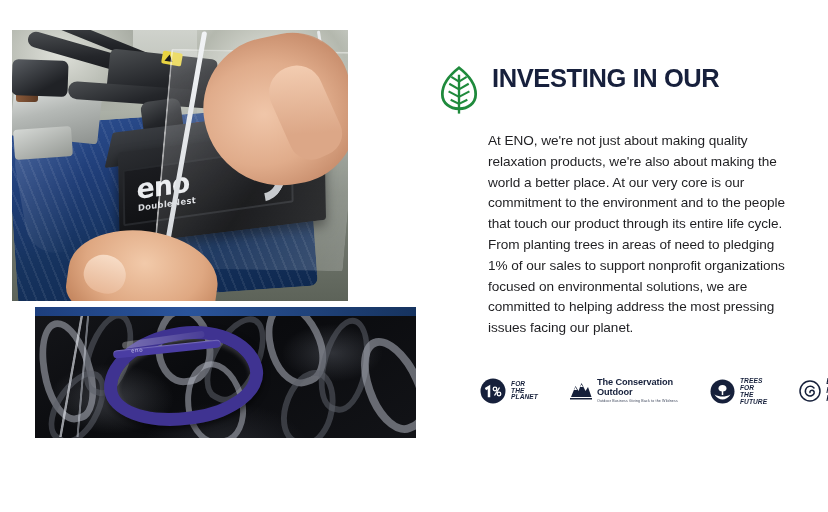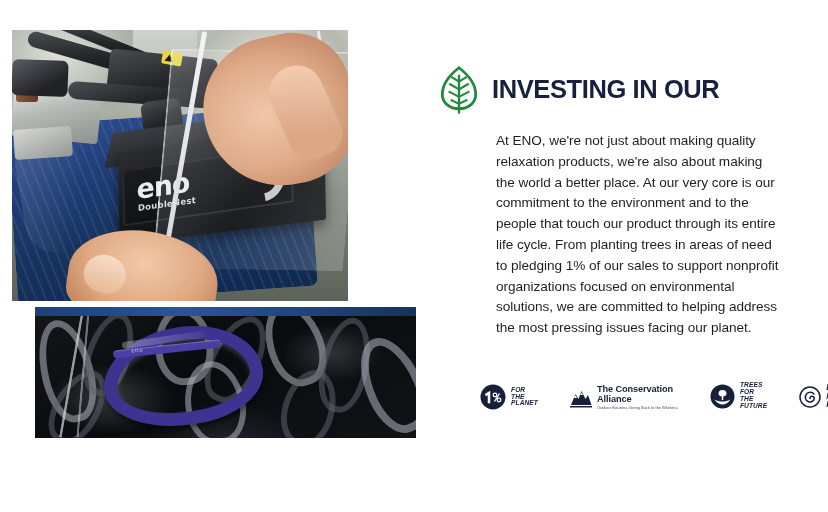--- a/index.html
+++ b/index.html
@@ -281,21 +281,21 @@
   .teal-bit { position:absolute; left: 88px; bottom: 18px; width: 18px; height: 34px;
     background: linear-gradient(160deg,#1e8f86,#0d5f58); border-radius: 4px; transform: rotate(14deg); }
 
   
   .content {
     position: absolute;
     left: 438px; top: 62px;
     width: 360px;
   }
 
-  .head-row { display: flex; align-items: center; gap: 12px; }
+  .head-row { display: flex; align-items: flex-start; gap: 12px; }
 
   .leaf-icon { flex: 0 0 auto; width: 42px; height: 50px; margin-top: 3px; }
 
   .headline {
     font-family: "Liberation Sans", sans-serif;
     font-weight: bold;
     font-size: 25.5px;
     line-height: 1.12;
     letter-spacing: -0.4px;
     color: #17203c;
@@ -306,29 +306,29 @@
   .body-copy {
     margin-top: 16px;
     margin-left: 50px;
     font-family: "Liberation Sans", sans-serif;
     font-size: 13.6px;
     line-height: 1.53;
     color: #1f1f22;
     letter-spacing: -0.05px;
     max-width: 300px;
   }
-  .body-copy p { margin: 8px; }
+  .body-copy p { margin: 0; }
 
   
   .logos {
     position: absolute;
     left: 480px; top: 378px;
     width: 330px; height: 32px;
     display: flex;
-    align-items: flex-end;
+    align-items: flex-start;
     gap: 32px;
   }
   .logo { display: flex; align-items: center; gap: 5px; }
 
   .logo-mark { flex: 0 0 auto; }
 
   .logo-text {
     font-family: "Liberation Sans", sans-serif;
     font-weight: bold;
     color: #16203b;
@@ -474,21 +474,21 @@
 
     <div class="logo">
       <svg class="logo-mark" width="22" height="20" viewBox="0 0 44 40">
         <path d="M2 34 L11 12 L17 22 L23 6 L31 22 L36 14 L43 34 Z" fill="#16203b"></path>
         <path d="M0 36 H44 V39 H0 Z" fill="#16203b"></path>
         <path d="M8 20 L11 14 L14 20 Z" fill="#ffffff"></path>
         <path d="M20 14 L23 9 L26 14 Z" fill="#ffffff"></path>
       </svg>
       <div>
         <div class="ca-name">The Conservation</div>
-        <div class="ca-name">Alliance</div>
+        <div class="ca-name">Outdoor</div>
         <div class="ca-tag">Outdoor Business Giving Back to the Wildness</div>
       </div>
     </div>
 
     <div class="logo">
       <svg class="logo-mark" width="25" height="25" viewBox="0 0 50 50">
         <circle cx="25" cy="25" r="24" fill="#16203b"></circle>
         <path d="M25 12 C20 12 17 15 17 19 C17 23 20 25 25 25 C30 25 33 23 33 19 C33 15 30 12 25 12 Z" fill="#ffffff"></path>
         <rect x="23.5" y="22" width="3" height="10" fill="#ffffff"></rect>
         <path d="M9 31 C13 38 20 41 25 41 C30 41 37 38 41 31 C36 34 30 35 25 35 C20 35 14 34 9 31 Z" fill="#ffffff"></path>

